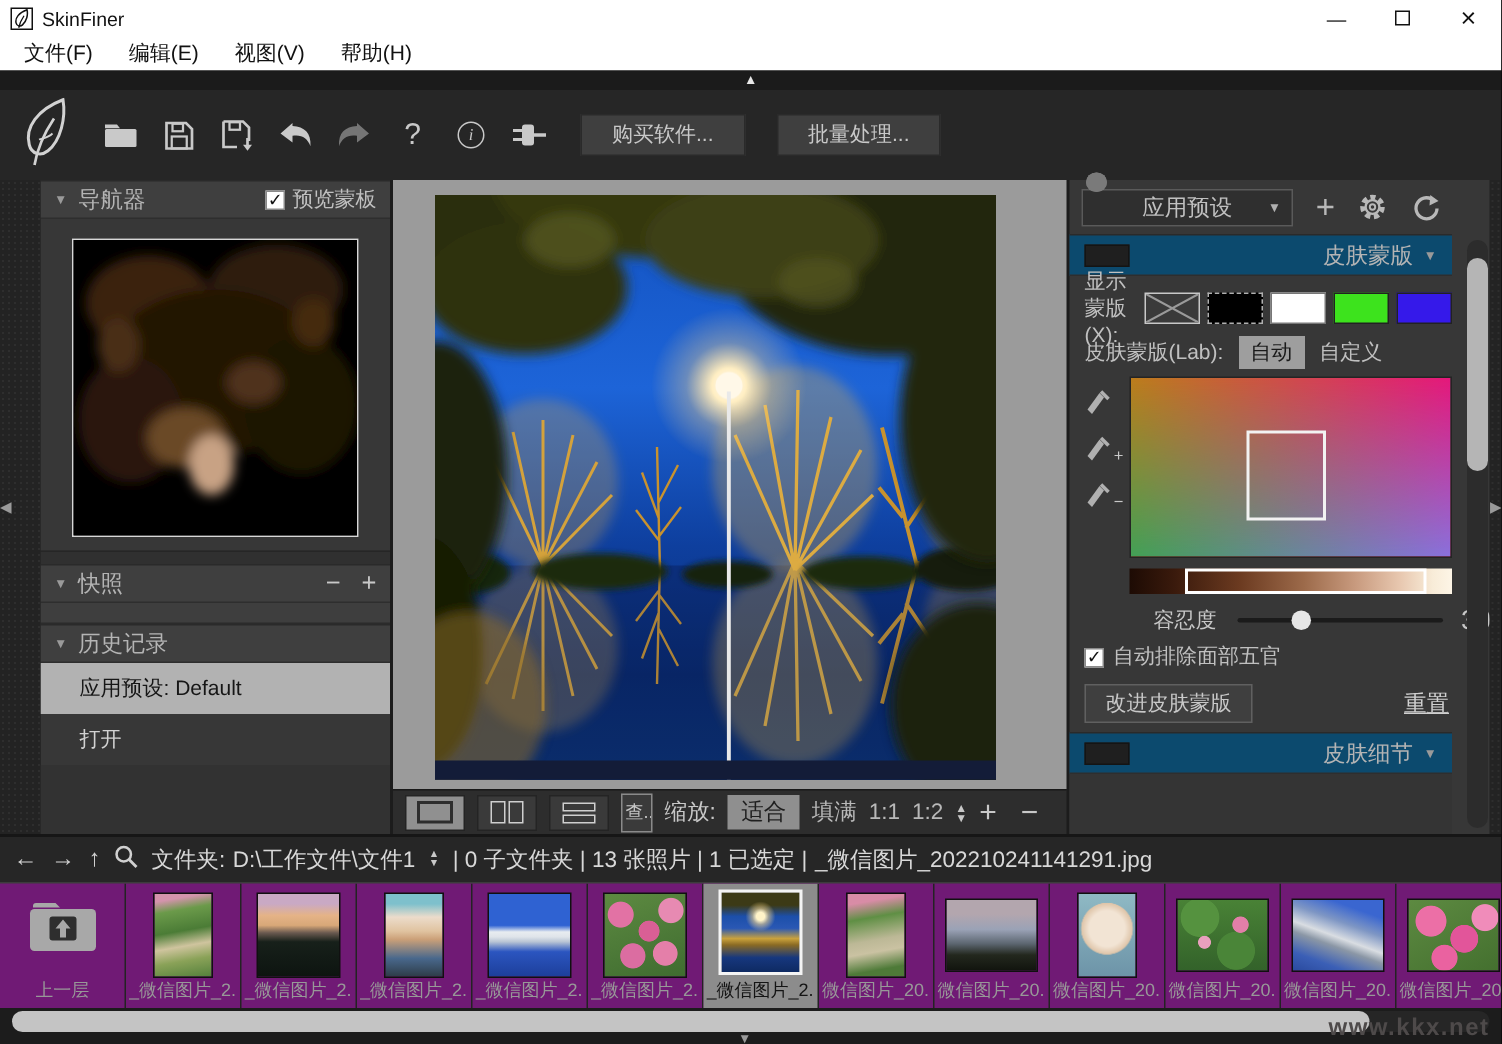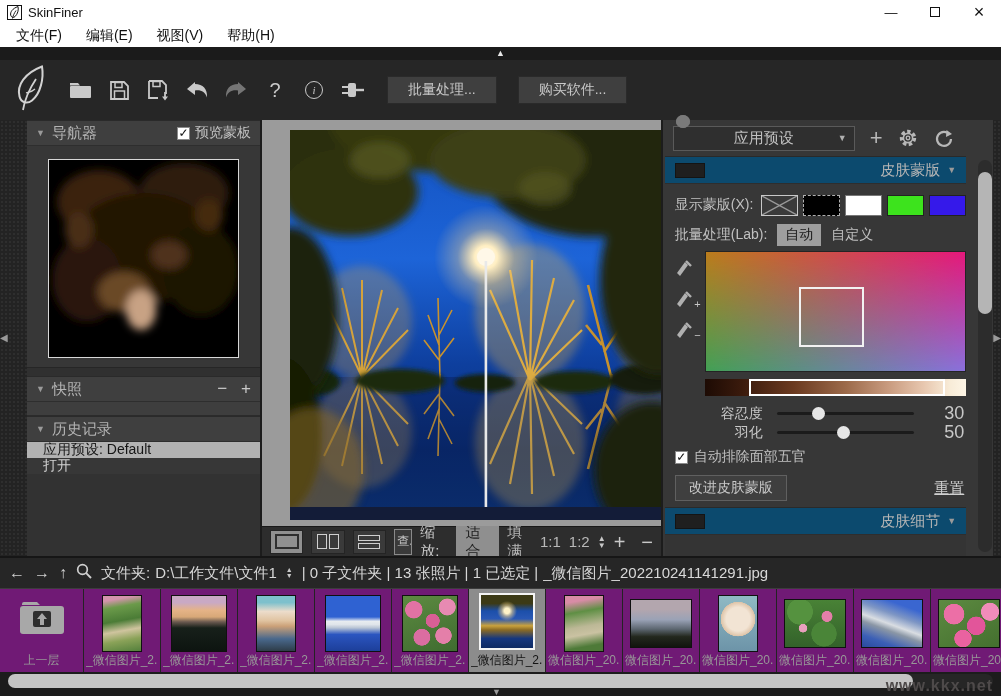--- a/index.html
+++ b/index.html
@@ -48,21 +48,21 @@
            color:#b4b4b4; font-size:15px; display:flex; align-items:center; padding:0 9px; gap:7px; }
   .sec-h .tri { font-size:9px; color:#9a9a9a; }
   .chk { width:13px; height:13px; background:#fff; border:1px solid #8a8a8a; color:#111; font-size:12px;
          line-height:11px; text-align:center; display:inline-block; }
   .nav-right { margin-left:auto; display:flex; align-items:center; gap:5px; color:#c0c0c0; font-size:14px; }
   .nav-body { height:221px; display:flex; justify-content:center; padding-top:13px; background:#373737; }
   .nav-thumb { width:191px; height:199px; border:1px solid #d8d8d8; background:#000; }
   .gap9 { height:9px; background:#303030; border-top:1px solid #262626; }
   .pm-btns { margin-left:auto; display:flex; gap:14px; color:#c8c8c8; font-size:17px; }
   .snap-empty { height:14px; background:#3e3e3e; border-bottom:1px solid #2b2b2b; }
-  .hist-item { height:16px; font-size:14px; color:#d2d2d2; display:flex; align-items:center; padding:0 16px; }
+  .hist-item { height:34px; font-size:14px; color:#d2d2d2; display:flex; align-items:center; padding:0 26px; }
   .hist-item.sel { background:#b2b2b2; color:#161616; }
   .lfill { flex:1; background:#323232; }
 
   
   .center { flex:1; display:flex; flex-direction:column; border-left:2px solid #1c1c1c; border-right:2px solid #1c1c1c; min-width:0; }
   .canvas { flex:1; background:#9b9b9b; position:relative; overflow:hidden; }
   .photo { position:absolute; left:28px; top:10px; width:374px; height:390px; }
   .zoombar { height:30px; background:#2d2d2d; border-top:1px solid #191919; display:flex; align-items:center;
              gap:8px; padding:0 8px; flex:0 0 auto; }
   .vbtn { width:40px; height:24px; background:#3a3a3a; border:1px solid #242424; display:flex;
@@ -73,22 +73,22 @@
   .vbtn .r3 { display:flex; flex-direction:column; gap:2px; } .vbtn .r3 i { width:22px; height:6px; border:1.5px solid #cfcfcf; display:block; }
   .cmp-btn { width:21px; height:26px; background:#3a3a3a; border:1px solid #8a8a8a; color:#c8c8c8; font-size:12px;
              overflow:hidden; white-space:nowrap; display:flex; align-items:center; padding-left:2px; }
   .zlabel { color:#c8c8c8; font-size:15px; }
   .chip { background:#8f8f8f; color:#1e1e1e; font-size:15px; padding:2px 9px; }
   .ztext { color:#b8b8b8; font-size:15px; }
   .spin { display:flex; flex-direction:column; line-height:7px; color:#c8c8c8; font-size:8px; }
   .zpm { color:#c8c8c8; font-size:20px; line-height:18px; }
 
   
-  .rpanel { width:338px; background:#373737; position:relative; flex:0 0 auto;
-            display:flex; flex-direction:column;align-items:center; }
+  .rpanel { width:288px; background:#373737; position:relative; flex:0 0 auto;
+            display:flex; flex-direction:column; }
   .rgutter { position:absolute; right:0; top:0; bottom:0; width:8px; background:#232323;
              background-image:radial-gradient(#2e2e2e 1px, rgba(0,0,0,0) 1px); background-size:4px 4px; }
   .rgutter .arrow { position:absolute; right:0px; top:212px; color:#9a9a9a; font-size:10px; }
   .vscroll { position:absolute; right:9px; top:40px; width:14px; height:392px; background:#2c2c2c; border-radius:7px; }
   .vthumb { position:absolute; left:0; top:12px; width:14px; height:142px; background:#b5b5b5; border-radius:7px; }
   .rinner { margin-right:33px; display:flex; flex-direction:column; flex:1; }
   .preset-row { height:36px; display:flex; align-items:center; gap:15px; padding:0 8px; }
   .dropdown { width:182px; height:25px; background:#2f2f2f; border:1px solid #5a5a5a; color:#c0c0c0;
               font-size:15px; display:flex; align-items:center; justify-content:center; position:relative; }
   .dropdown .tri { position:absolute; right:7px; font-size:9px; color:#b0b0b0; }
@@ -114,21 +114,21 @@
   .pickwrap { display:flex; margin-top:2px; }
   .droppers { width:30px; display:flex; flex-direction:column; gap:9px; padding-top:4px; }
   .dropper { position:relative; width:24px; height:22px; }
   .dropper .pm { position:absolute; right:-2px; bottom:-2px; color:#c8c8c8; font-size:11px; }
   .field { position:relative; flex:1; height:121px; border:1px solid #242424; }
   .field svg { display:block; width:100%; height:100%; }
   .fsel { position:absolute; left:36%; top:29%; width:25%; height:51%; border:2px solid #f2f2f2; }
   .gradbar { margin:7px 0 0 30px; height:17px; position:relative;
              background:linear-gradient(90deg,#1d0b04,#3a1a0c 14%,#6b3a20 34%,#9c6a4a 54%,#c89a7e 70%,#e8c8b0 84%,#f8ecd8 94%,#fdf5e6); }
   .gsel { position:absolute; left:17%; right:8%; top:0; bottom:0; border:2px solid #fff; }
-  .sliders { margin-top:8px; display:flex; flex-direction:column; gap:0; }
+  .sliders { margin-top:8px; display:flex; flex-direction:row; gap:0; }
   .srow { display:flex; align-items:center; height:19px; }
   .srow .slbl { width:88px; text-align:right; color:#c8c8c8; font-size:14px; }
   .track { position:relative; width:137px; height:3px; background:#1b1b1b; margin-left:14px; border-radius:2px; }
   .knob { position:absolute; top:-5px; width:13px; height:13px; border-radius:50%; background:#e6e6e6; }
   .sval { margin-left:auto; width:34px; text-align:right; color:#c8c8c8; font-size:18px; padding-right:2px; }
   .checkrow { display:flex; align-items:center; gap:6px; height:22px; margin-top:4px; }
   .btnrow { display:flex; align-items:center; margin-top:7px; height:26px; padding-right:2px; }
   .improve-btn { background:#3f3f3f; border:1px solid #606060; color:#c8c8c8; font-size:14px; padding:3px 13px; }
   .reset-link { margin-left:auto; color:#d0d0d0; font-size:15px; text-decoration:underline; }
   .rfill { flex:1; background:#343434; }
@@ -276,22 +276,22 @@
     <span class="tb-icon">
         <span class="info-circle">i</span>
       </span>
     <span class="tb-icon">
       <svg width="24" height="20" viewBox="0 0 24 20">
           <path d="M1 7h6M1 13h6" stroke="#c9c9c9" stroke-width="2"></path>
           <rect x="7" y="3" width="8" height="14" rx="2" fill="#c9c9c9"></rect>
           <path d="M15 10h8" stroke="#c9c9c9" stroke-width="2.4"></path>
         </svg>
     </span>
+    <button class="tb-btn">购买软件...</button>
     <button class="tb-btn">批量处理...</button>
-    <button class="tb-btn">购买软件...</button>
   </div>
 
   <div class="main">
 
     <div class="lgutter">
       <span class="arrow">◀</span>
     </div>
 
     <div class="lpanel">
       <div class="sec-h">
@@ -498,21 +498,21 @@
                     <path d="M0 0 35 19 M35 0 0 19" stroke="#9a9a9a" stroke-width="1.4"></path>
                   </svg>
               </span>
               <span class="sw sw-black"></span>
               <span class="sw sw-white"></span>
               <span class="sw sw-green"></span>
               <span class="sw sw-blue"></span>
             </span>
           </div>
           <div class="colorrow">
-            <span class="lbl">批量处理(Lab):</span>
+            <span class="lbl">皮肤蒙版(Lab):</span>
             <span class="autochip">自动</span>
             <span class="lbl">自定义</span>
           </div>
           <div class="pickwrap">
             <div class="droppers">
               <span class="dropper">
                 <svg width="22" height="22" viewBox="0 0 22 22">
                     <path d="M2 20 10 9l3 3-8 11z" fill="#b0b0b0" transform="translate(0,-2)"></path>
                     <path d="M11 6l5 5" stroke="#b0b0b0" stroke-width="2.4"></path>
                   </svg>

